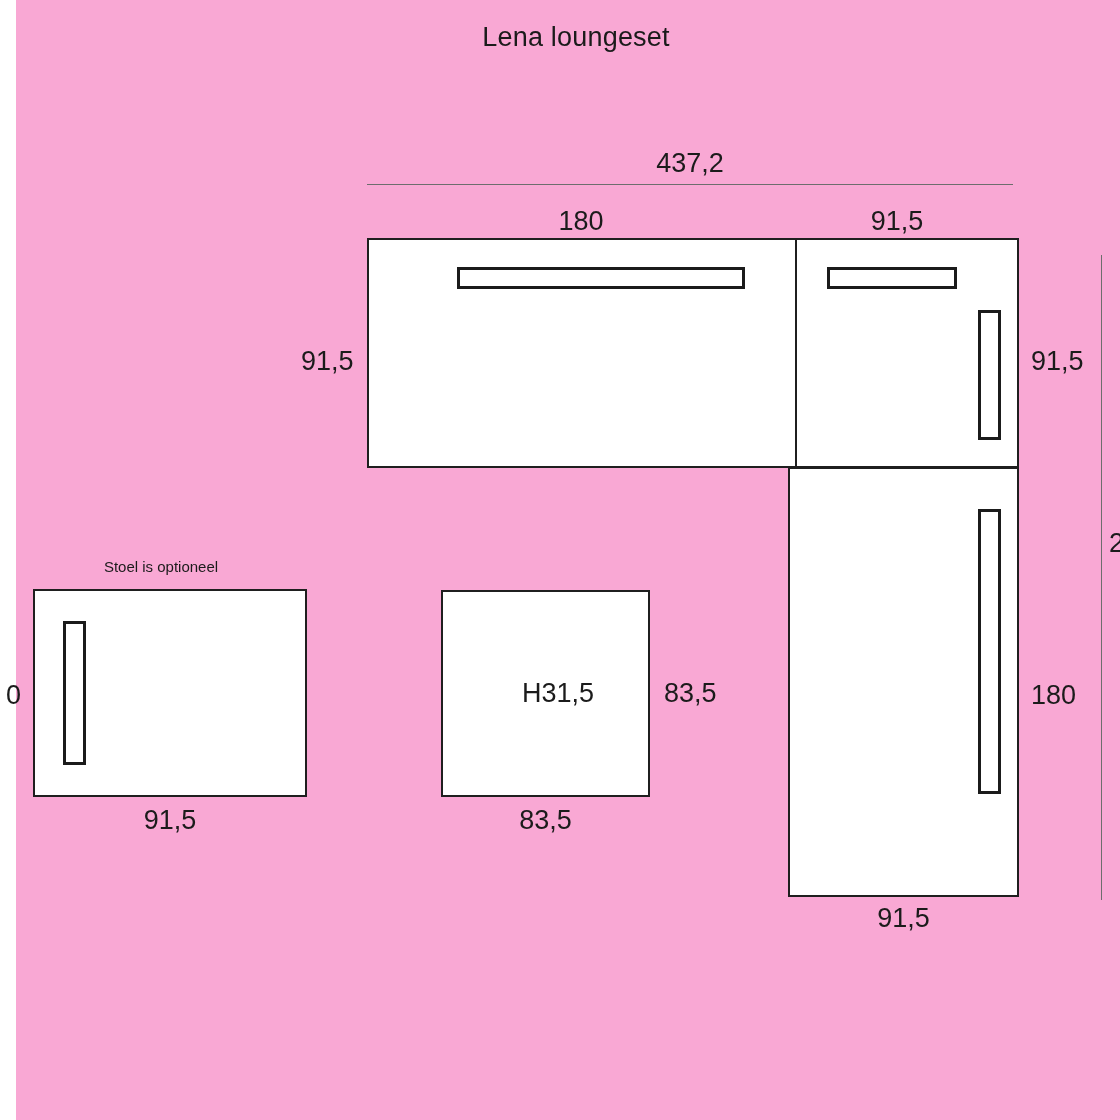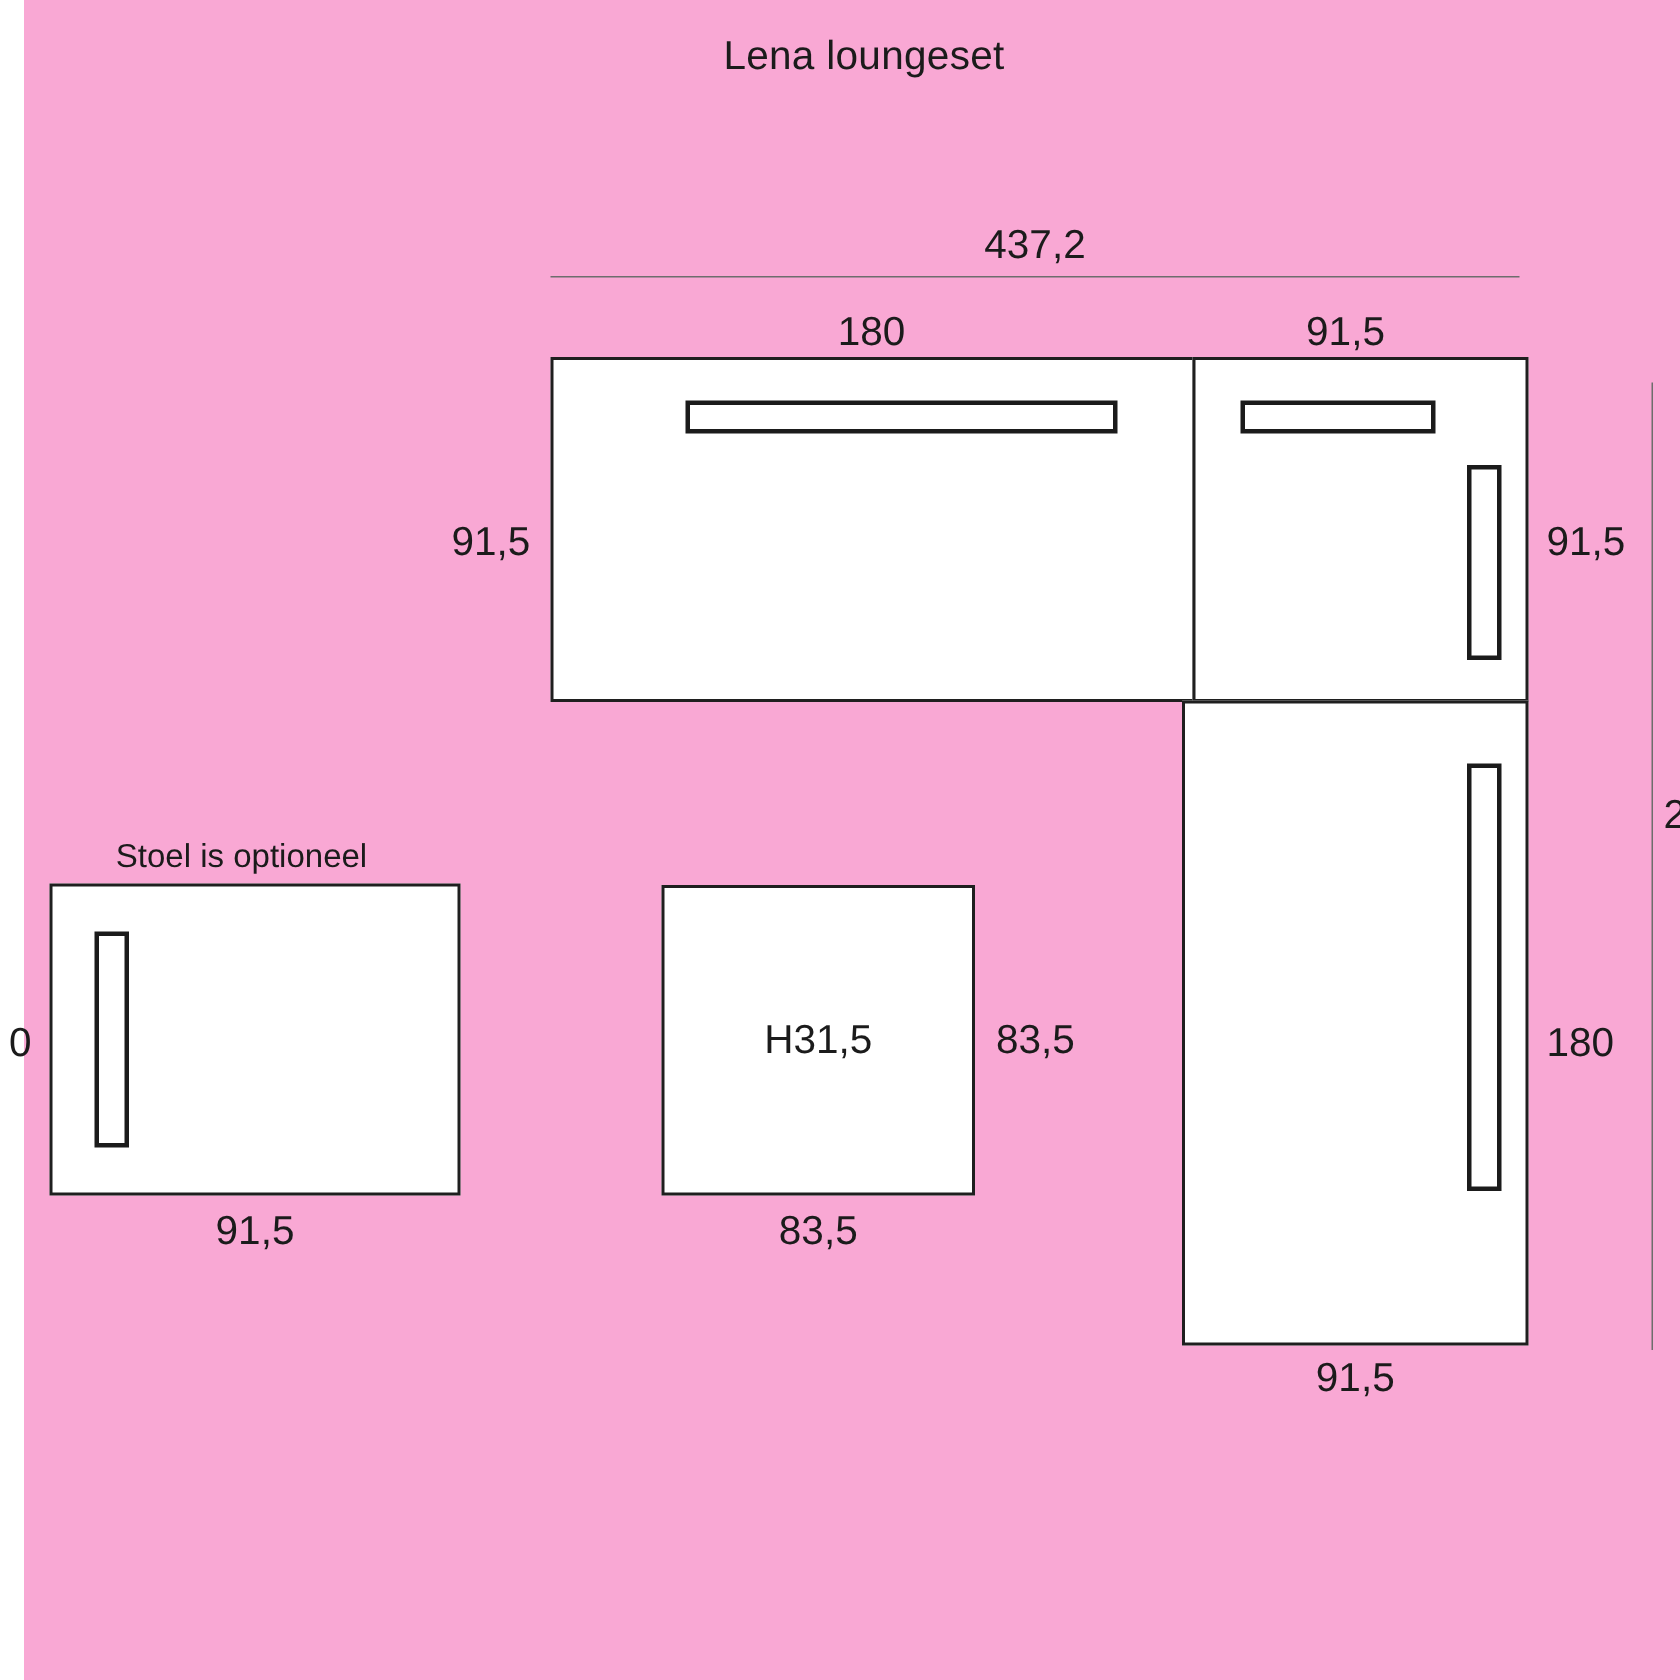--- a/index.html
+++ b/index.html
@@ -58,21 +58,21 @@
     position: absolute;
     font-size: 27px;
     color: #1b1b1b;
     white-space: nowrap;
   }
   .dim.center {
     text-align: center;
   }
   .note {
     position: absolute;
-    font-size: 22px;
+    font-size: 15px;
     color: #1b1b1b;
     white-space: nowrap;
   }
   .label-inside {
     position: absolute;
     font-size: 27px;
     color: #1b1b1b;
     white-space: nowrap;
   }
 </style>
@@ -106,17 +106,17 @@
   <div class="dimline-v" style="left:1085px; top:255px; height:645px;"></div>
   <div class="dim" style="left:1093px; top:528px;">27</div>
 
   <div class="note" style="left:0px; top:558px; width:290px; text-align:center;">Stoel is optioneel</div>
   <div class="module" style="left:17px; top:589px; width:274px; height:208px;"></div>
   <div class="cushion" style="left:47px; top:621px; width:23px; height:144px;"></div>
   <div class="dim" style="left:-10px; top:680px;">0</div>
   <div class="dim center" style="left:17px; top:805px; width:274px;">91,5</div>
 
   <div class="module" style="left:425px; top:590px; width:209px; height:207px;"></div>
-  <div class="label-inside" style="left:425px; top:678px; width:209px; text-align:center;">H31,5</div>
+  <div class="label-inside" style="left:425px; top:678px; width:234px; text-align:center;">H31,5</div>
   <div class="dim" style="left:648px; top:678px;">83,5</div>
   <div class="dim center" style="left:425px; top:805px; width:209px;">83,5</div>
 
 </div>
 
 </body></html>

